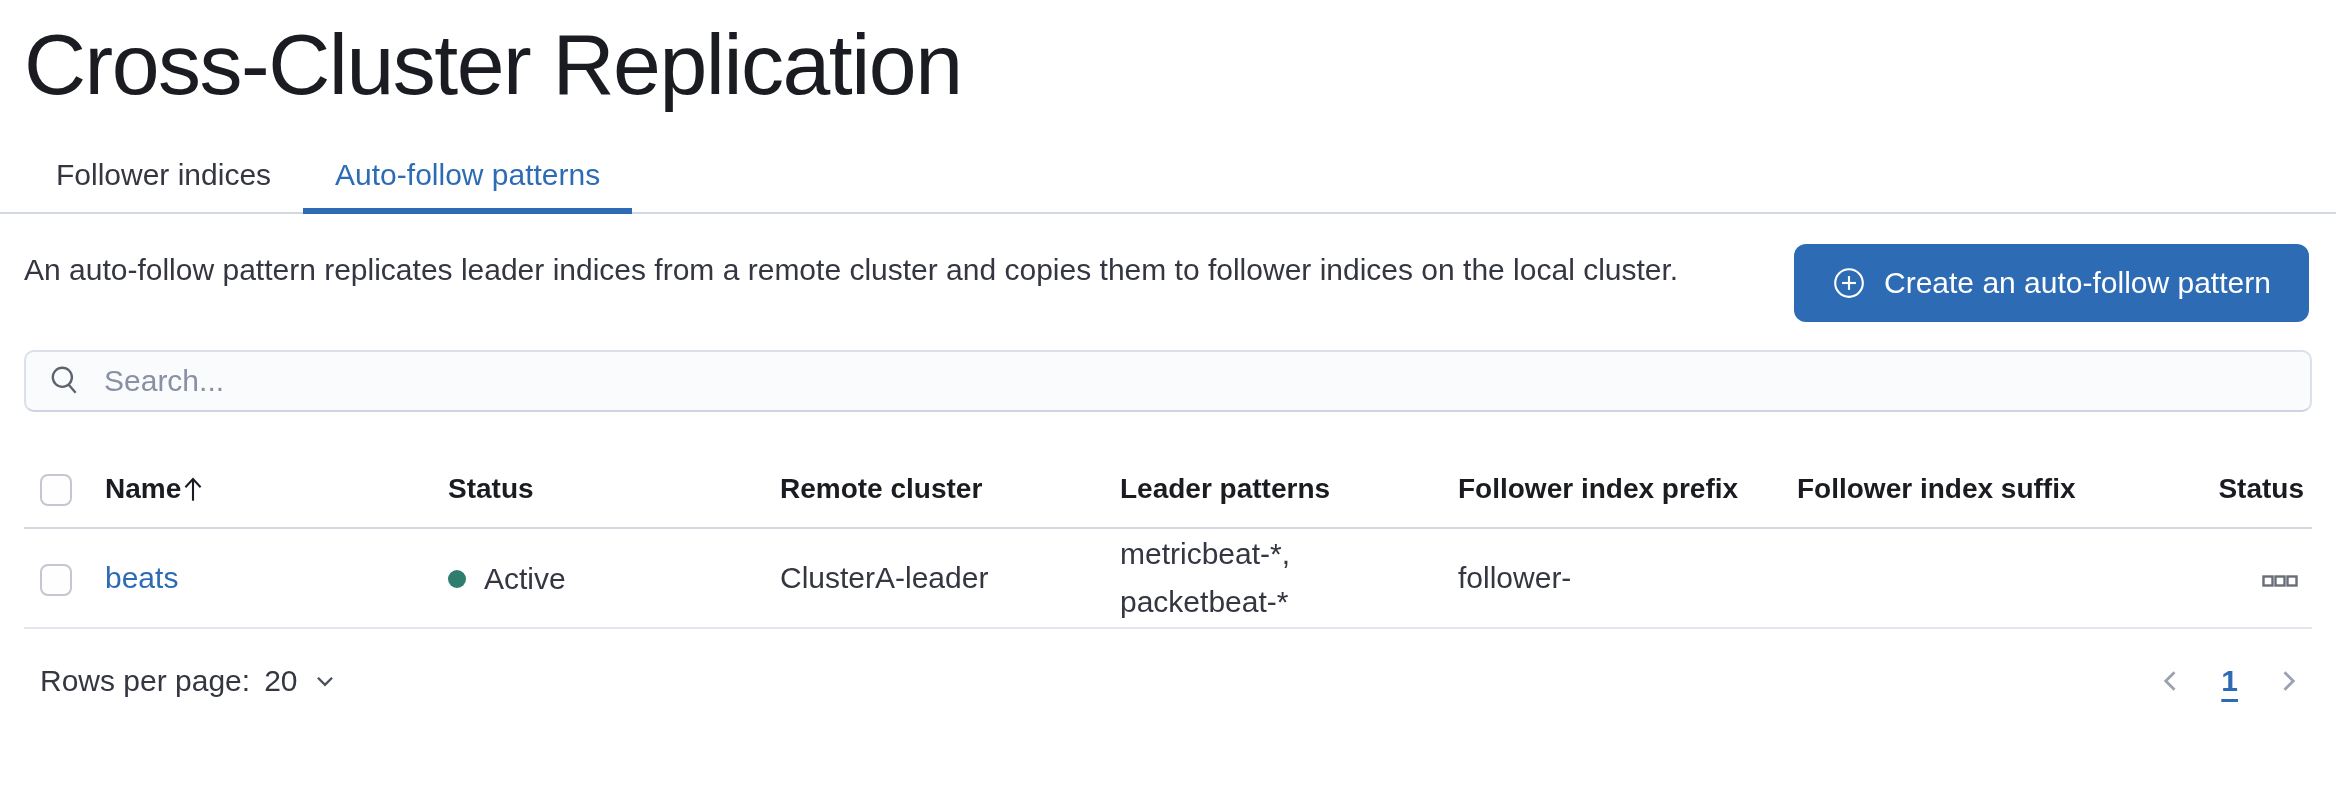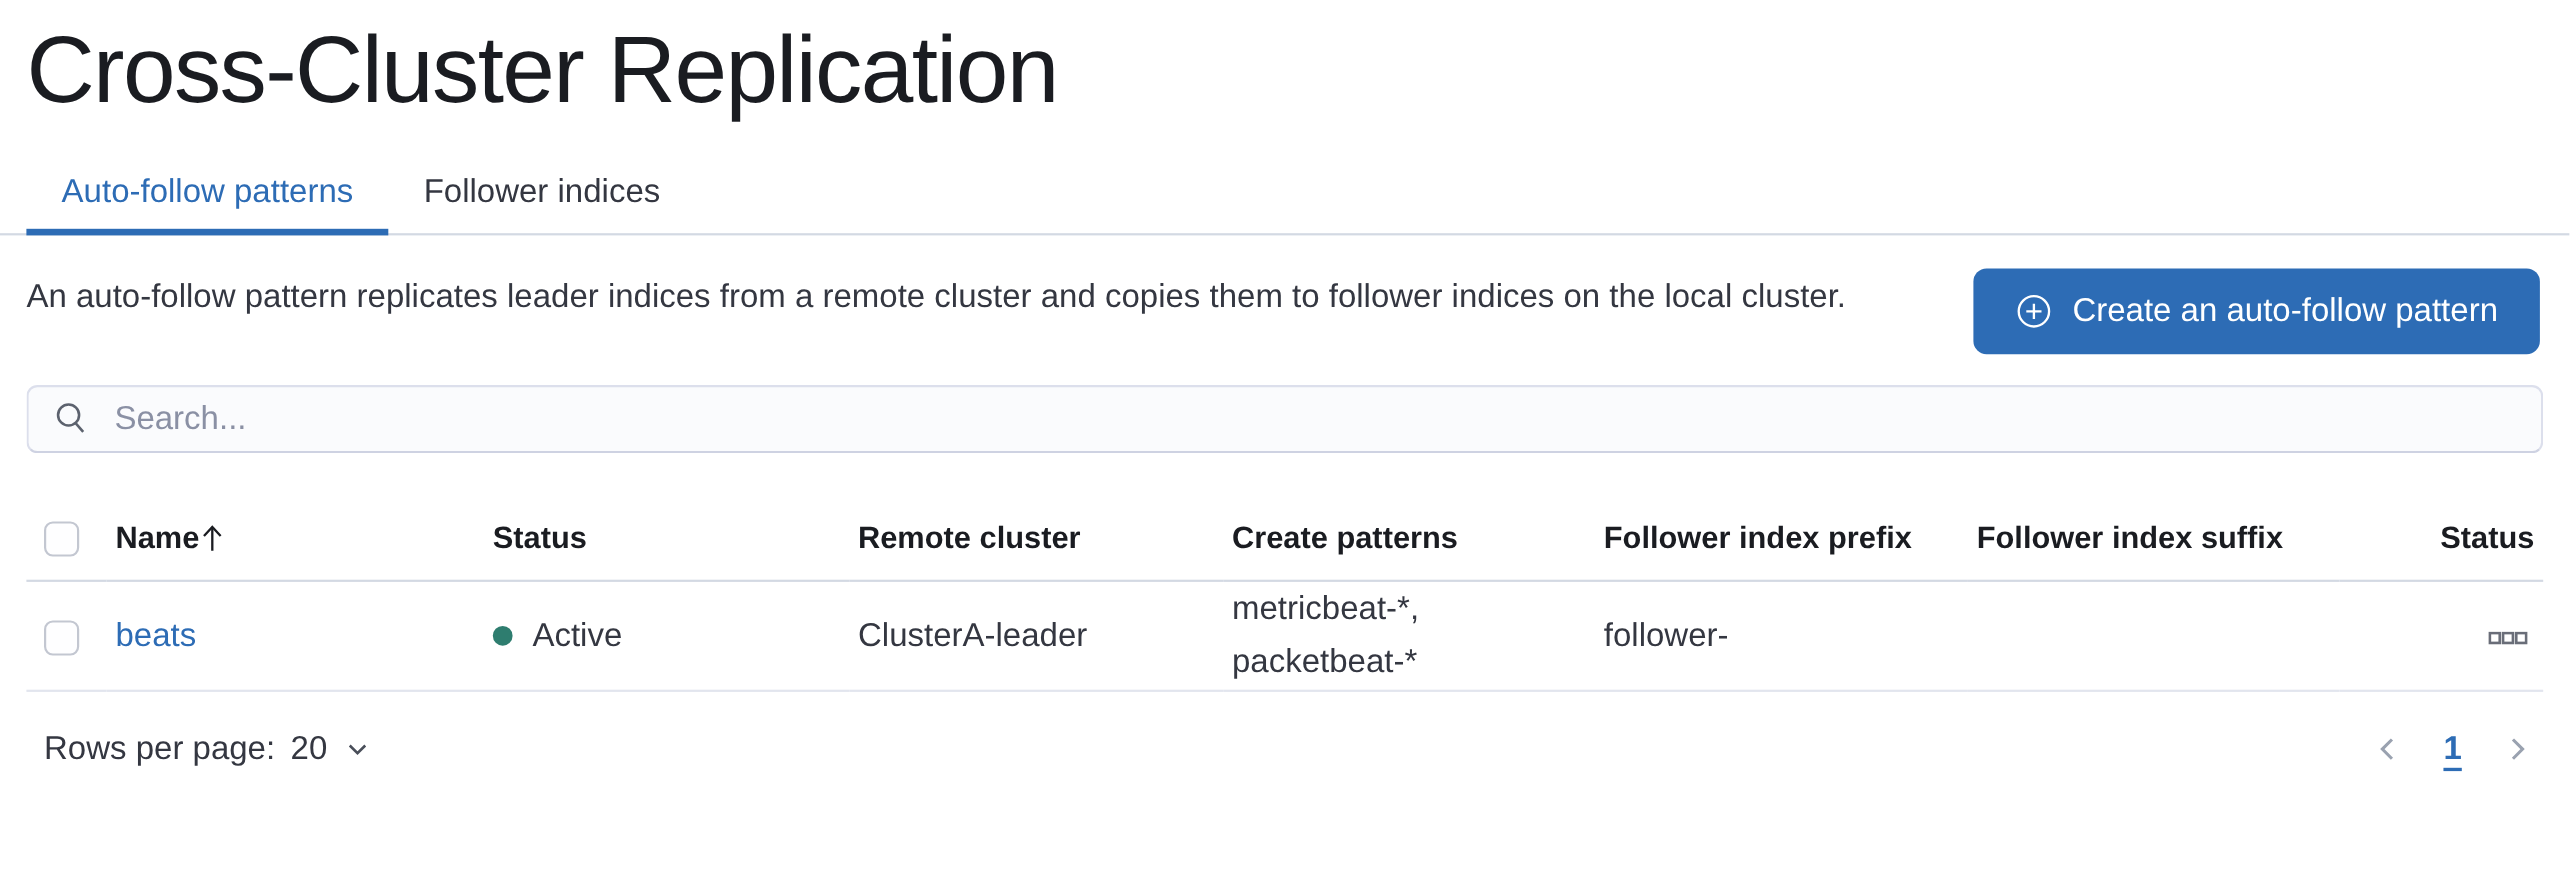--- a/index.html
+++ b/index.html
@@ -128,22 +128,22 @@
 </style>
 </head>
 <body>
 
 <div class="page">
 
   <h1 class="page-title">Cross-Cluster Replication</h1>
 
   <div class="tabs-wrap">
     <div class="tabs">
+      <button class="tab">Follower indices</button>
       <button class="tab active">Auto-follow patterns</button>
-      <button class="tab">Follower indices</button>
     </div>
   </div>
 
   <div class="intro">
     <p>An auto-follow pattern replicates leader indices from a remote cluster and copies them to follower indices on the local cluster.</p>
     <button class="create-btn">
       <svg width="34" height="34" viewBox="0 0 32 32" fill="none" stroke="#ffffff" stroke-width="2">
         <circle cx="16" cy="16" r="13"></circle>
         <line x1="16" y1="9.5" x2="16" y2="22.5"></line>
         <line x1="9.5" y1="16" x2="22.5" y2="16"></line>
@@ -178,21 +178,21 @@
           <span class="th-inner">
             <span>Name</span>
             <svg width="24" height="28" viewBox="0 0 20 24" fill="none" stroke="#1a1c21" stroke-width="1.8">
               <line x1="10" y1="22" x2="10" y2="4"></line>
               <polyline points="3.5,10.5 10,3.5 16.5,10.5"></polyline>
             </svg>
           </span>
         </th>
         <th><span>Status</span></th>
         <th><span>Remote cluster</span></th>
-        <th><span>Create patterns</span></th>
+        <th><span>Leader patterns</span></th>
         <th><span>Follower index prefix</span></th>
         <th><span>Follower index suffix</span></th>
         <th class="col-actions"><span>Status</span></th>
       </tr>
     </thead>
     <tbody>
       <tr>
         <td><span class="checkbox"></span></td>
         <td><a class="pattern-link">beats</a></td>
         <td>

